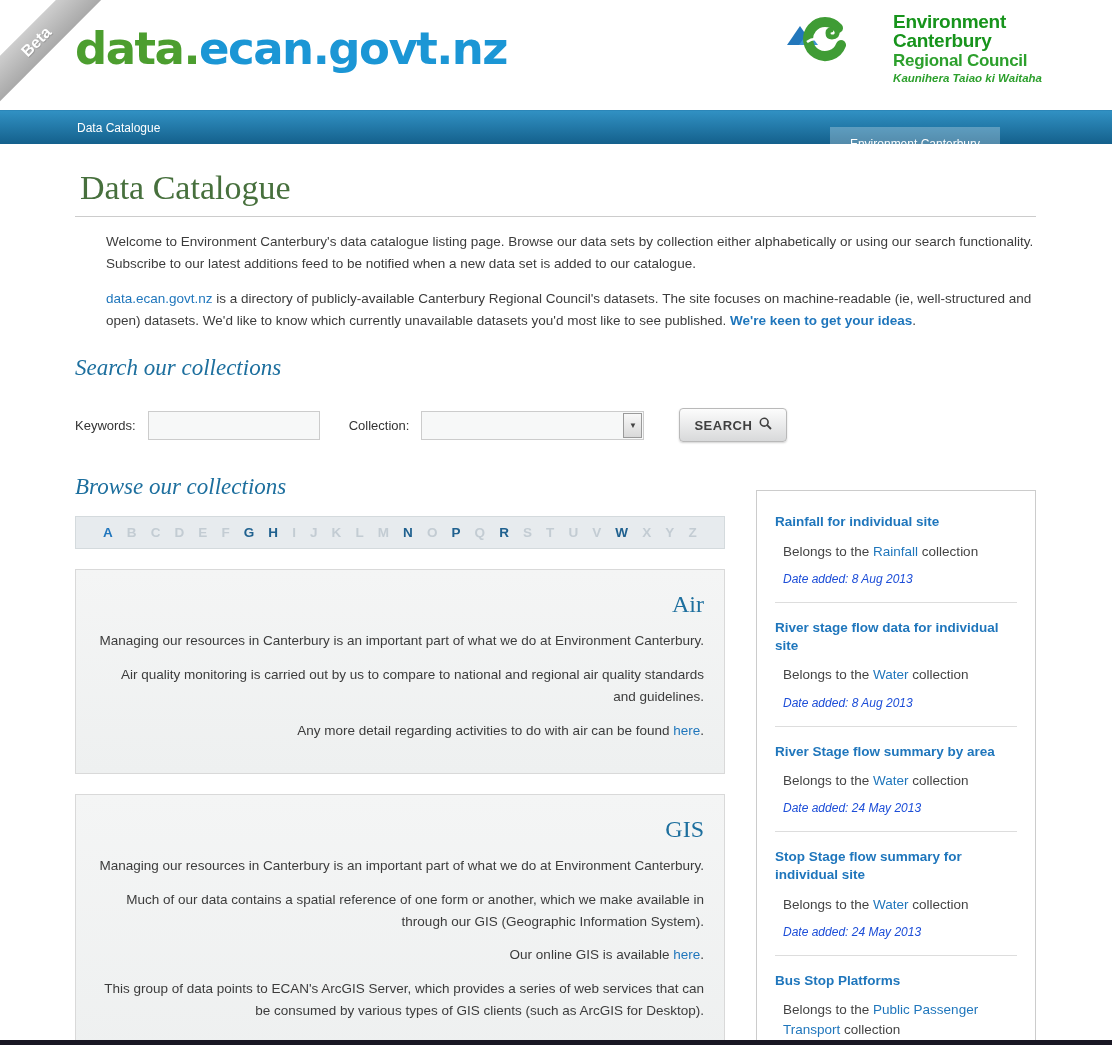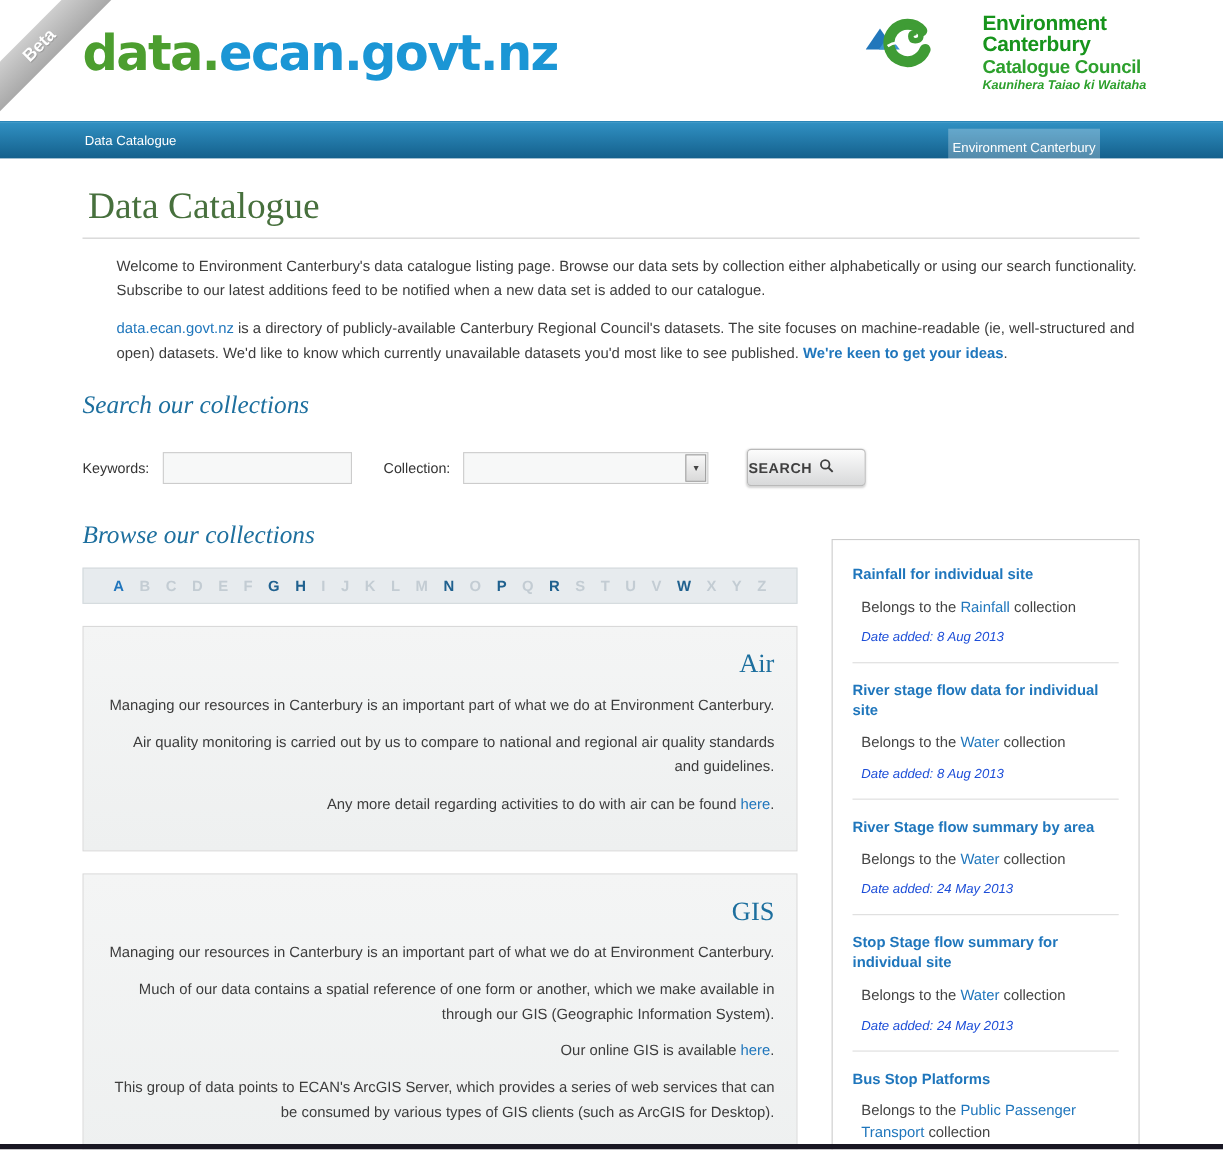--- a/index.html
+++ b/index.html
@@ -39,24 +39,24 @@
 
   
   .navbar {
     position: relative; height: 34px;
     background: linear-gradient(#3191c3, #14608c);
     border-top: 1px solid #2b86b8;
     display: flex; align-items: center;
   }
   .nav-left { color: #fff; font-size: 12px; margin-left: 77px; cursor: pointer; }
   .nav-right {
-    position: absolute; right: 112px; top: 6px; height: 100%;
+    position: absolute; right: 112px; top: 16px; height: 100%;
     background: rgba(255,255,255,0.27);
     color: #fff; font-size: 12px;
-    display: flex; align-items: center; padding: 0 4px; cursor: pointer;
+    display: flex; align-items: center; padding: 0 20px; cursor: pointer;
   }
 
   
   .main { width: 961px; margin-left: 75px; }
   .page-title {
     font-family: "Liberation Serif", serif; font-weight: normal;
     font-size: 34px; color: #47703d;
     margin-top: 25px; padding-bottom: 9px; padding-left: 5px;
     border-bottom: 1px solid #ccc;
   }
@@ -88,21 +88,21 @@
     border: 1px solid #9a9a9a;
     display: flex; align-items: center; justify-content: center;
     font-size: 8px; color: #444;
   }
   .search-btn {
     margin-left: 35px; width: 108px; height: 34px;
     border: 1px solid #b9b9b9; border-radius: 4px;
     background: linear-gradient(#fcfcfc, #d8d9da);
     font-family: "Liberation Sans", sans-serif;
     font-weight: bold; font-size: 13px; color: #3f3f3f; letter-spacing: 0.5px;
-    display: flex; align-items: center; justify-content: flex-start; gap: 7px;
+    display: flex; align-items: center; justify-content: center; gap: 7px;
     box-shadow: 0 1px 2px rgba(0,0,0,0.18); cursor: pointer;
   }
 
   
   .columns { display: flex; align-items: flex-start; }
   .col-left { width: 650px; }
   .col-right { width: 280px; margin-left: 31px; }
 
   
   .alphabet {
@@ -158,21 +158,21 @@
         <polygon points="0,31 13,12 26,31" fill="#2277bb"></polygon>
         <polygon points="12,31 21,18 31,31" fill="#3b93d0"></polygon>
         <path d="M 51 14 A 17 17 0 1 0 54 31" fill="none" stroke="#3f9c35" stroke-width="10" stroke-linecap="round"></path>
         <path d="M 38 10 q 10 -2 12 7 q 1 6 -5 6 q -4 0 -4 -4 q 0 -3 3 -3" fill="none" stroke="#3f9c35" stroke-width="5" stroke-linecap="round"></path>
         <path d="M 20 28 q 8 -6 16 0" fill="none" stroke="#ffffff" stroke-width="2.5"></path>
       </svg>
     </span>
     <div class="org-text">
       <div class="org-name">Environment</div>
       <div class="org-name">Canterbury</div>
-      <div class="org-sub">Catalogue Council</div>
+      <div class="org-sub">Regional Council</div>
       <div class="org-maori">Kaunihera Taiao ki Waitaha</div>
     </div>
   </div>
 </div>
 
 <div class="navbar">
   <span class="nav-left">Data Catalogue</span>
   <span class="nav-right">Environment Canterbury</span>
 </div>
 

